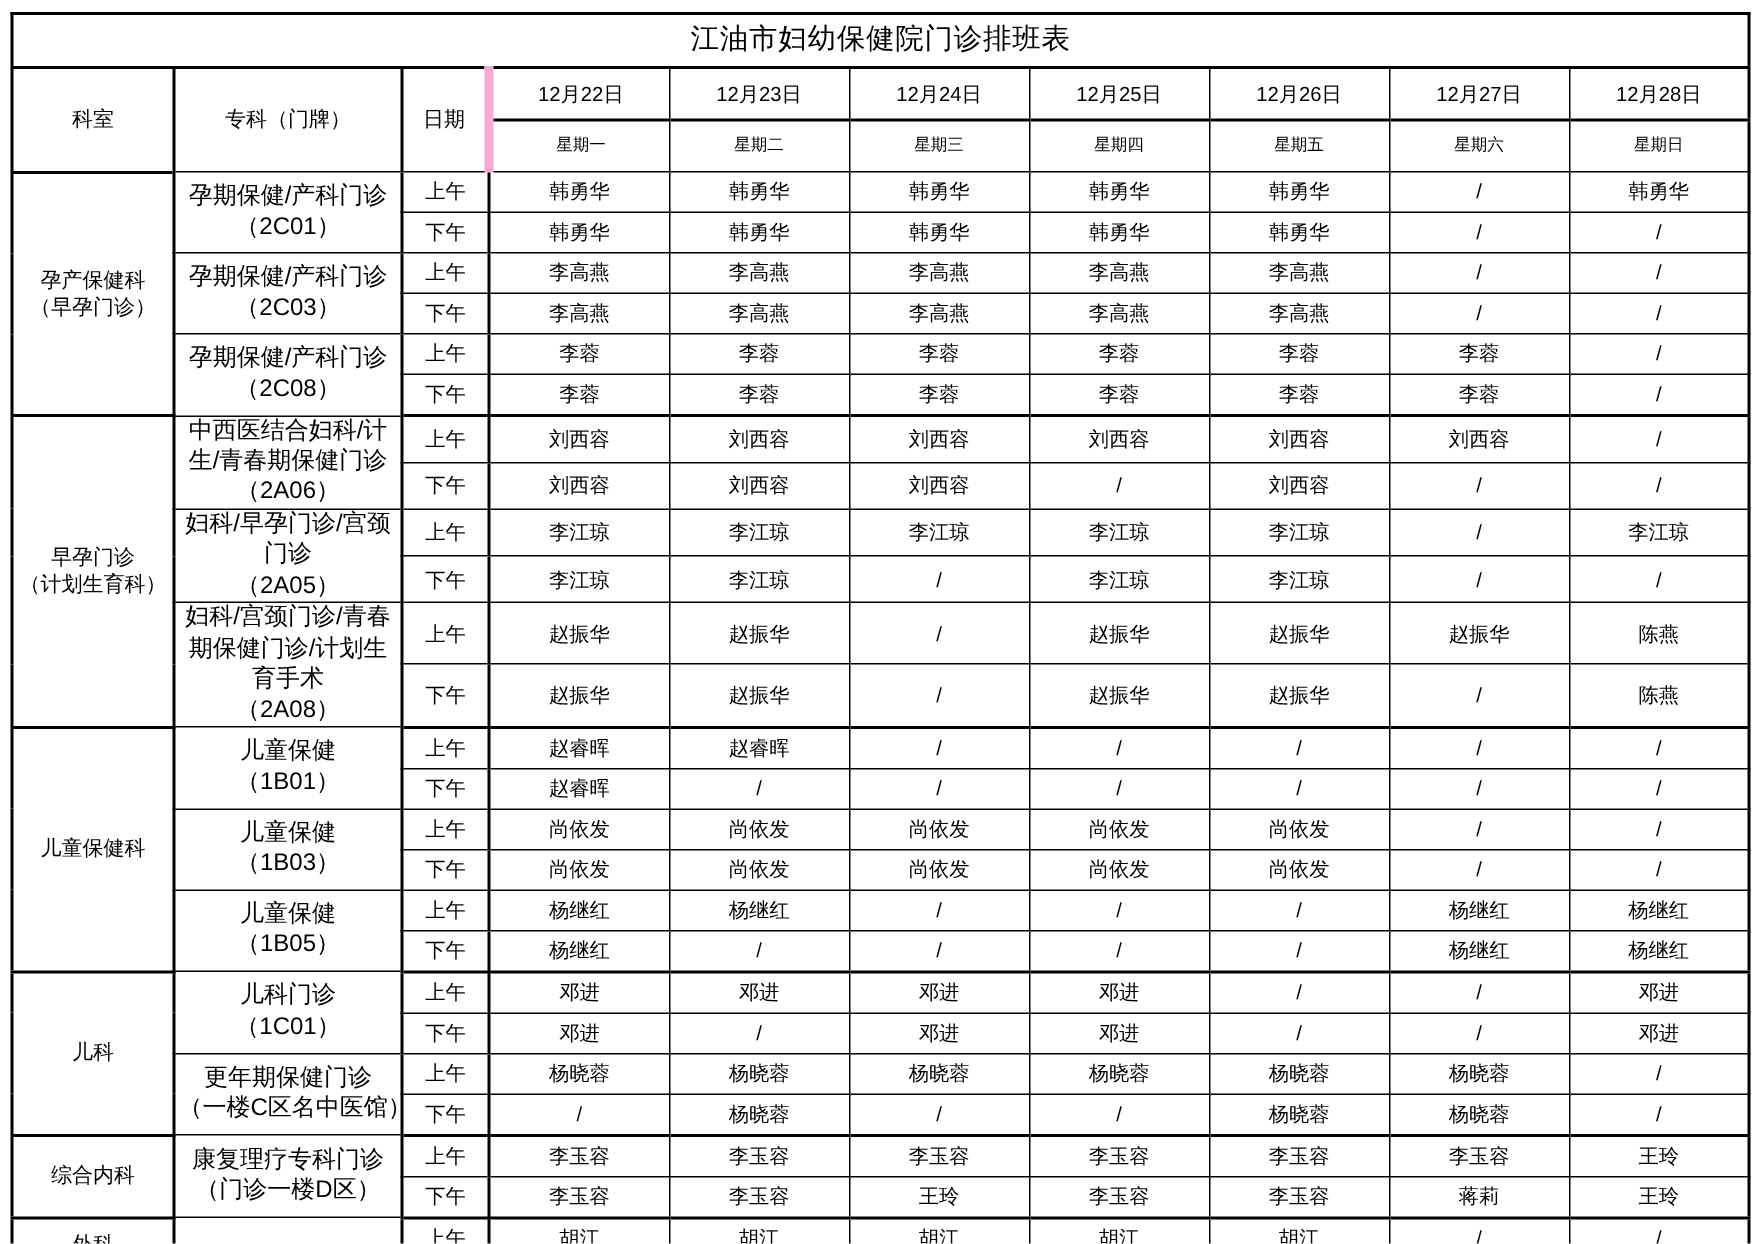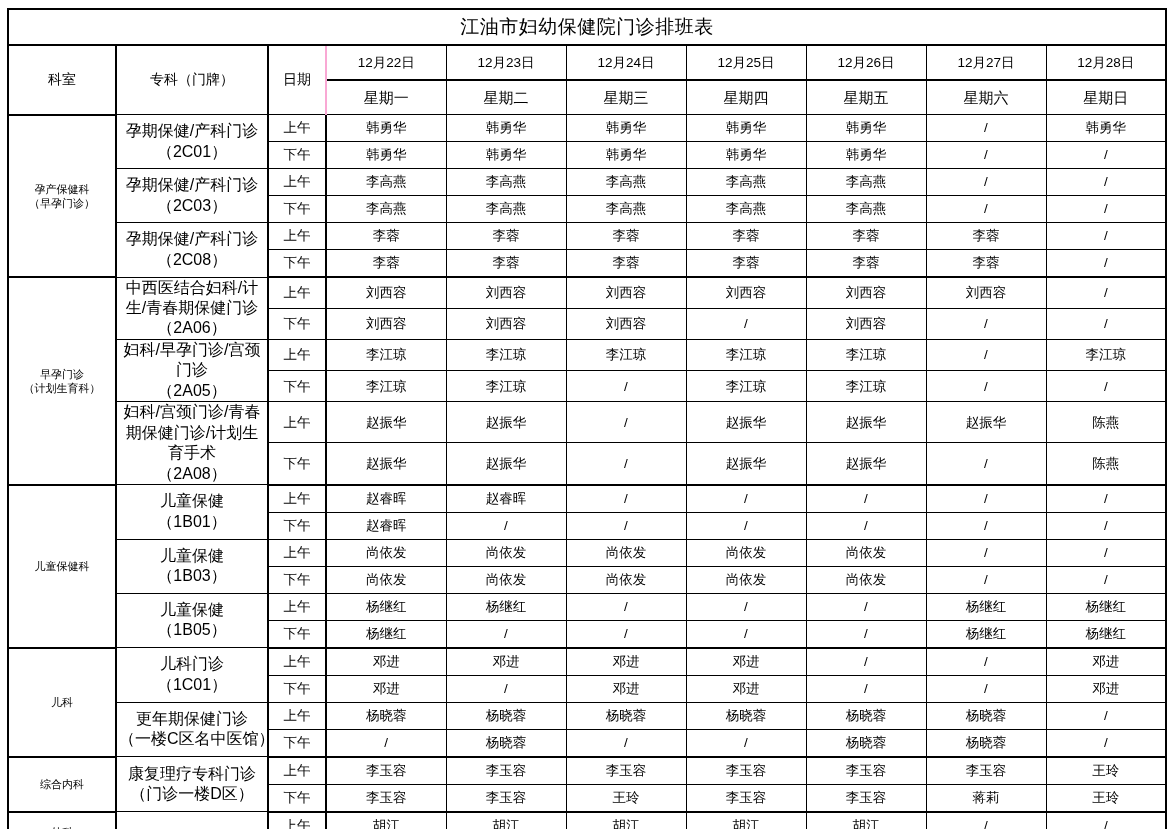--- a/index.html
+++ b/index.html
@@ -51,29 +51,29 @@
     letter-spacing: 0.5px;
     border-bottom: 2px solid #000 !important;
   }
   .hdr-date {
     height: 33px;
     font-size: 13.5px;
     margin-left: 32px;
   }
   .hdr-week {
     height: 33px;
-    font-size: 15px;
+    font-size: 11px;
     border-top: 2px solid #000 !important;
   }
   .hdr-stub {
     font-size: 14px;
     border-radius: 14px;
   }
   .dept-cell {
-    font-size: 11px;
+    font-size: 14px;
     border-top: 2px solid #000 !important;
     border-bottom: 2px solid #000 !important;
     border-right: 2px solid #000 !important;
     line-height: 1.45;
   }
   .spec-cell {
     font-size: 16px;
     line-height: 1.35;
     border-right: 2px solid #000 !important;
   }
@@ -118,21 +118,21 @@
         <col class="c-day">
         <col class="c-day">
     </colgroup>
     <tbody id="table-body">
         <tr>
           <td class="title-cell" colspan="10">江油市妇幼保健院门诊排班表</td>
         </tr>
         <tr>
           <td class="hdr-stub hdr-top-border" rowspan="2" style="border-right:2px solid #000">科室</td>
           <td class="hdr-stub hdr-top-border" rowspan="2" style="border-right:2px solid #000">专科（门牌）</td>
-          <td class="hdr-stub hdr-top-border" rowspan="2" style="border-right:2px solid #f9a8d4">日期</td>
+          <td class="hdr-stub hdr-top-border" rowspan="2" style="border-right:6px solid #f9a8d4">日期</td>
           <td class="hdr-date hdr-top-border">12月22日</td>
           <td class="hdr-date hdr-top-border">12月23日</td>
           <td class="hdr-date hdr-top-border">12月24日</td>
           <td class="hdr-date hdr-top-border">12月25日</td>
           <td class="hdr-date hdr-top-border">12月26日</td>
           <td class="hdr-date hdr-top-border">12月27日</td>
           <td class="hdr-date hdr-top-border">12月28日</td>
         </tr>
         <tr>
           <td class="hdr-week">星期一</td>

